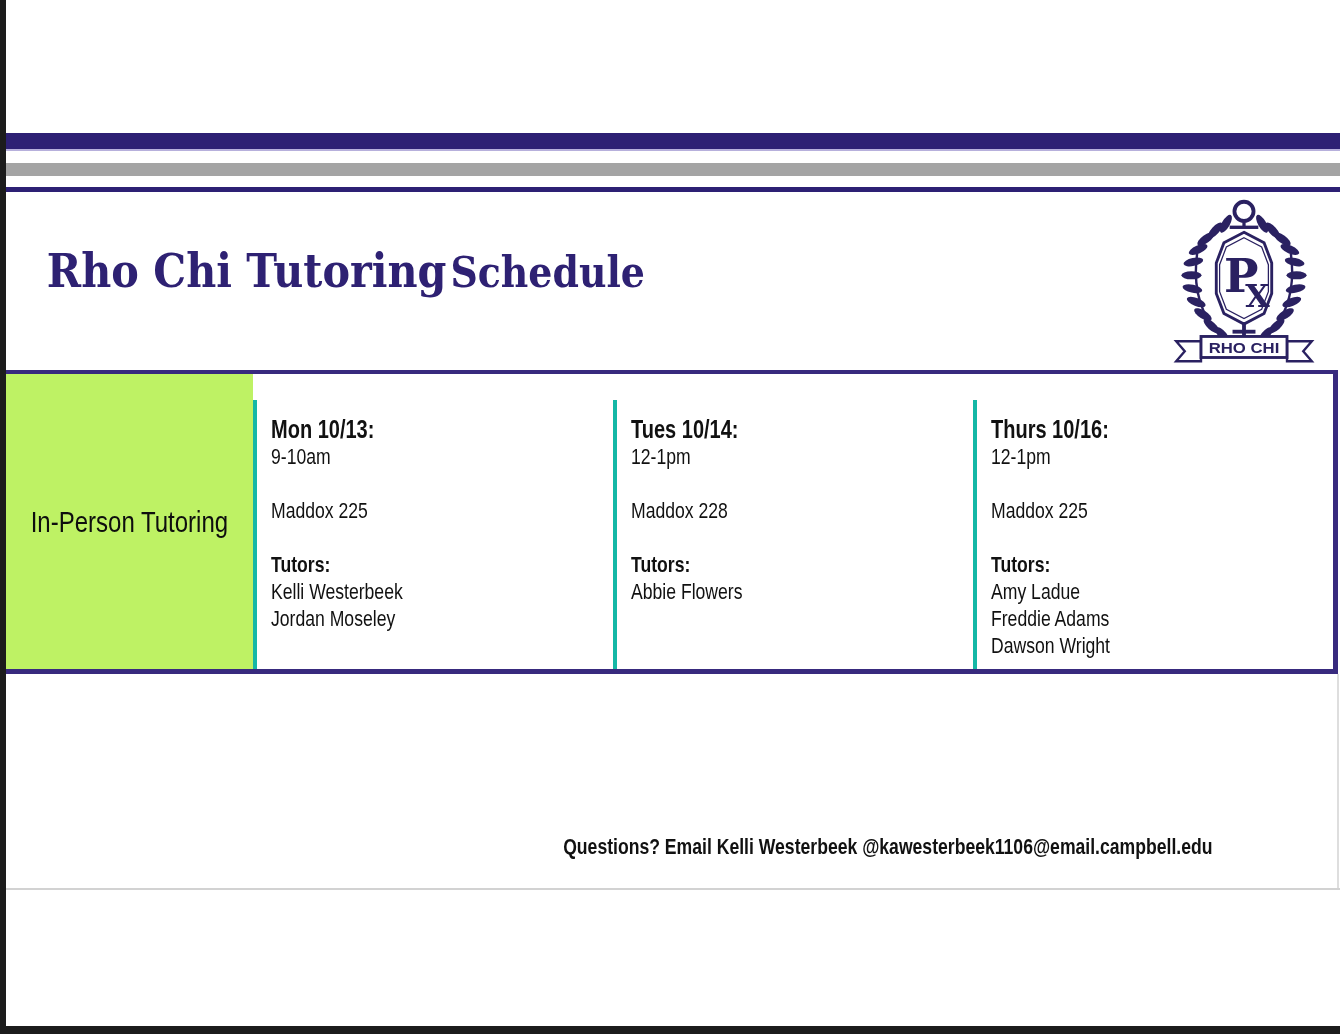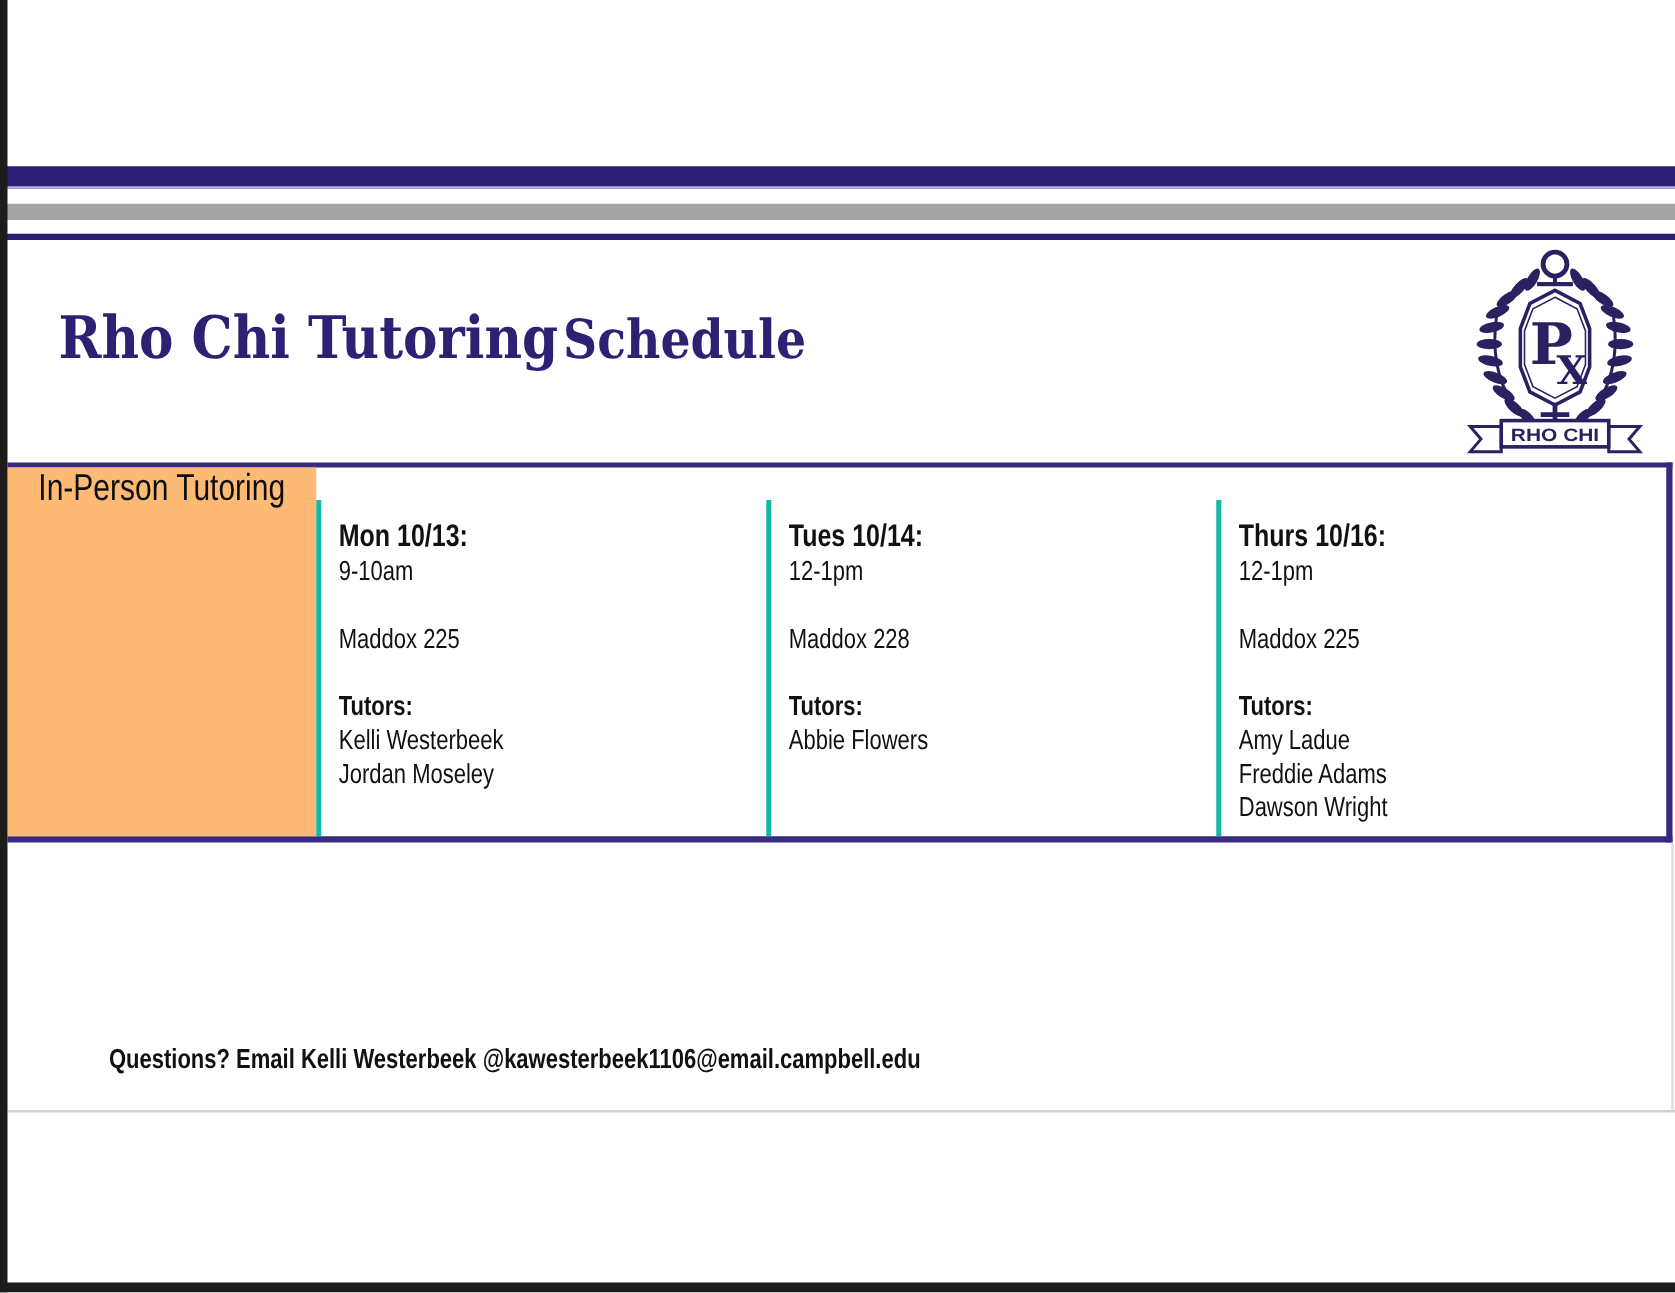--- a/index.html
+++ b/index.html
@@ -40,42 +40,42 @@
     border-top: 4px solid #382a7e;
     border-bottom: 5px solid #382a7e;
     border-right: 5px solid #382a7e;
     box-sizing: border-box;
     background: #ffffff;
   }
   .cell { box-sizing: border-box; }
   .cell + .cell { border-left: 4px solid #14b8a6; margin-top: 26px; }
   .label-cell {
     flex: 0 0 239px;
-    background: #fdba74;
-    display: flex; justify-content: center;
+    background: #bef264;
+    display: flex; align-items: center; justify-content: center;
   }
   .label-cell .row-label {
     font-size: 30px; color: #0e0e0e; white-space: nowrap;
     transform: scaleX(0.80); transform-origin: 50% 50%;
   }
   .day-cell { flex: 1 1 0; display: flex; flex-direction: column; padding: 15px 12px 10px 14px; }
   .cond-left { transform: scaleX(0.80); transform-origin: 0 0; white-space: nowrap; }
   .day-head { font-weight: bold; font-size: 25px; line-height: 28px; }
   .cell-line { font-size: 22px; line-height: 27px; }
   .gap-top { margin-top: 27px; }
   .tutors-label { font-weight: bold; }
   .notice-wrap { flex: 1 1 auto; display: flex; align-items: center; justify-content: center; }
   .notice {
     font-weight: bold; font-size: 26px; line-height: 32px;
     color: #7061c5; text-align: center; max-width: 180px;
     transform: scaleX(0.84); transform-origin: 50% 50%;
   }
 
   
-  .footer-wrap { position: absolute; left: 6px; top: 834px; width: 1288px; text-align: left; }
+  .footer-wrap { position: absolute; left: 6px; top: 834px; width: 1288px; text-align: right; }
   .footer-text {
     display: inline-block; font-weight: bold; font-size: 22px; color: #111;
     white-space: nowrap; transform: scaleX(0.80); transform-origin: 50% 50%;
   }
 </style>
 </head>
 <body>
 
 <div class="bar1"></div>
 <div class="gray-bar"></div>

